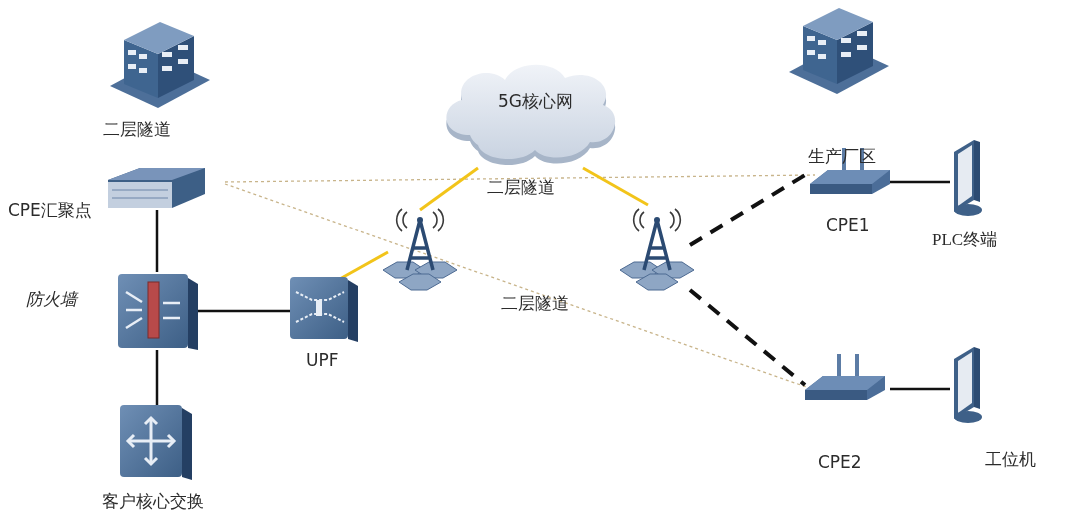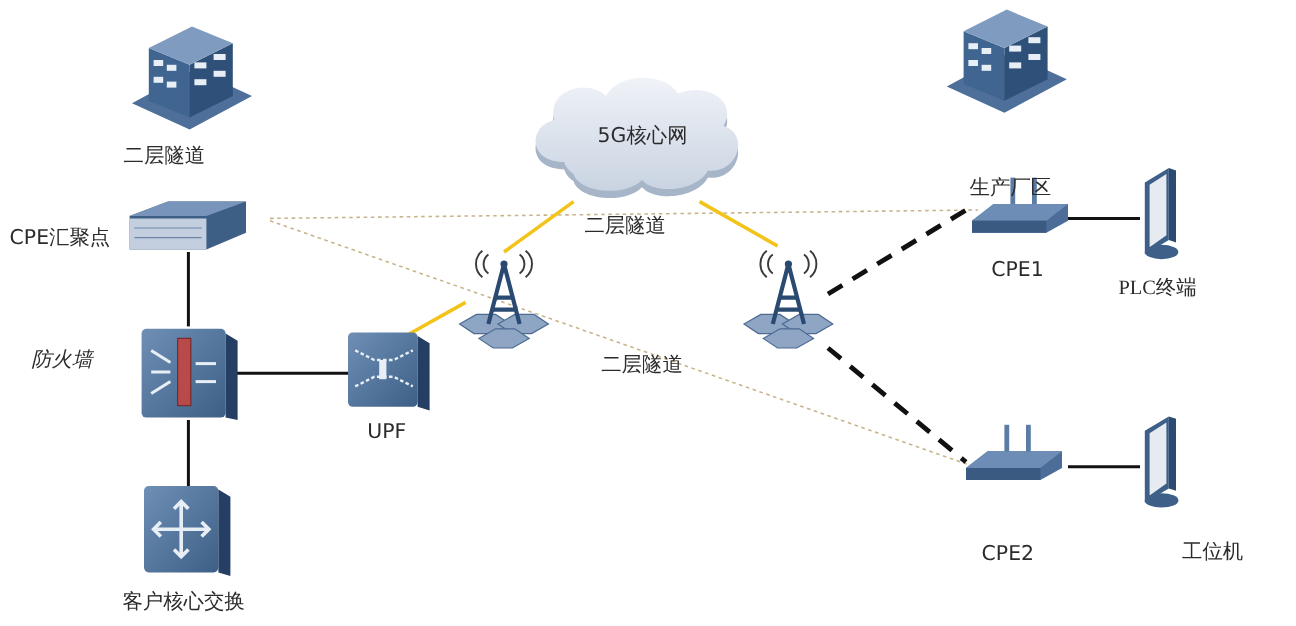--- a/index.html
+++ b/index.html
@@ -146,23 +146,23 @@
   <g transform="translate(968,182)">
       <use href="#monitor"></use>
     </g>
   <g transform="translate(968,389)">
       <use href="#monitor"></use>
     </g>
 </svg>
 
 <div class="lbl" style="left:103px;top:118px;">二层隧道</div>
 <div class="lbl" style="left:808px;top:100px;margin-top:45px;">生产厂区</div>
-<div class="lbl" style="left:8px;top:186px;text-align:right;">CPE汇聚点</div>
+<div class="lbl" style="left:8px;top:199px;text-align:right;">CPE汇聚点</div>
 <div class="lbl" style="left:26px;top:288px;font-style:italic;">防火墙</div>
 <div class="lbl" style="left:102px;top:490px;">客户核心交换</div>
 <div class="lbl" style="left:306px;top:350px;">UPF</div>
-<div class="lbl" style="left:498px;top:101px;text-align:right;">5G核心网</div>
+<div class="lbl" style="left:498px;top:90px;text-align:right;">5G核心网</div>
 <div class="lbl" style="left:487px;top:176px;">二层隧道</div>
 <div class="lbl" style="left:501px;top:292px;">二层隧道</div>
 <div class="lbl" style="left:826px;top:215px;text-align:right;">CPE1</div>
 <div class="lbl" style="left:818px;top:452px;">CPE2</div>
 <div class="lbl" style="left:932px;top:228px;font-family:Liberation Serif, serif;">PLC终端</div>
 <div class="lbl" style="left:985px;top:448px;">工位机</div>
 
 </body></html>

